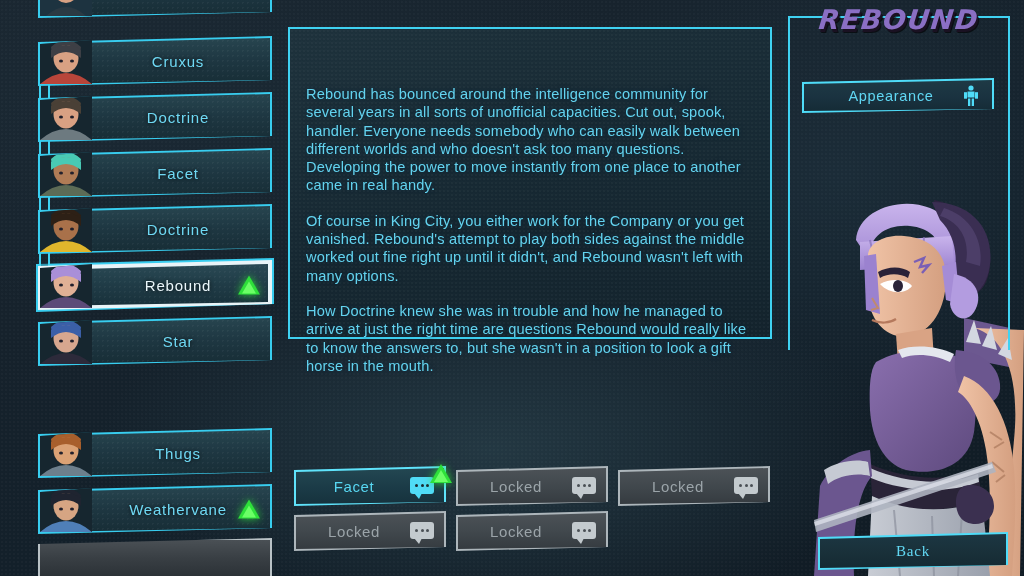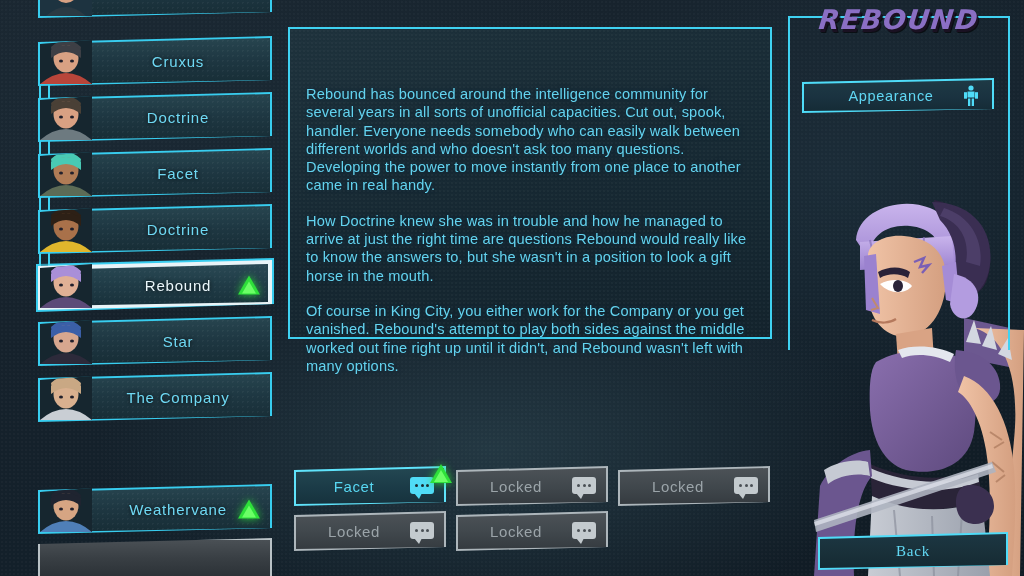--- a/index.html
+++ b/index.html
@@ -448,35 +448,35 @@
               <path d="M0 46 Q26 24 52 46 Z" fill="#2c2a3a"></path>
               <ellipse cx="26" cy="20" rx="12.5" ry="14.5" fill="#d7a78f"></ellipse>
               <path d="M12 16 Q26 -2 40 16 L41 9 Q26 -5 11 9 Z" fill="#3b5fa8"></path>
               <path d="M11 12 Q26 2 41 12 L41 20 Q26 8 11 20 Z" fill="#3b5fa8"></path>
               <ellipse cx="21" cy="23" rx="2" ry="1.6" fill="#22202c"></ellipse>
               <ellipse cx="32" cy="23" rx="2" ry="1.6" fill="#22202c"></ellipse>
             </svg>
           </div>
           <div class="row-label">Star</div>
         </div>
-        <div class="roster-row" style="top: 372px;">
-          <div class="row-outline"></div>
-          <div class="row-inner"></div>
-          <div class="portrait">
-            <svg class="head" viewBox="0 0 52 46" preserveAspectRatio="none">
-              <rect width="52" height="46" fill="#16262f"></rect>
-              <path d="M0 46 Q26 24 52 46 Z" fill="#c9ced4"></path>
-              <ellipse cx="26" cy="20" rx="12.5" ry="14.5" fill="#d9b08f"></ellipse>
-              <path d="M12 16 Q26 -2 40 16 L41 9 Q26 -5 11 9 Z" fill="#c9a884"></path>
-              <path d="M11 12 Q26 2 41 12 L41 20 Q26 8 11 20 Z" fill="#c9a884"></path>
-              <ellipse cx="21" cy="23" rx="2" ry="1.6" fill="#22202c"></ellipse>
-              <ellipse cx="32" cy="23" rx="2" ry="1.6" fill="#22202c"></ellipse>
-            </svg>
-          </div>
-          <div class="row-label">The Company</div>
+        <div class="roster-row" style="top: 428px;">
+          <div class="row-outline"></div>
+          <div class="row-inner"></div>
+          <div class="portrait">
+            <svg class="head" viewBox="0 0 52 46" preserveAspectRatio="none">
+              <rect width="52" height="46" fill="#16262f"></rect>
+              <path d="M0 46 Q26 24 52 46 Z" fill="#6d7f8c"></path>
+              <ellipse cx="26" cy="20" rx="12.5" ry="14.5" fill="#dba275"></ellipse>
+              <path d="M12 16 Q26 -2 40 16 L41 9 Q26 -5 11 9 Z" fill="#a85f2c"></path>
+              <path d="M11 12 Q26 2 41 12 L41 20 Q26 8 11 20 Z" fill="#a85f2c"></path>
+              <ellipse cx="21" cy="23" rx="2" ry="1.6" fill="#22202c"></ellipse>
+              <ellipse cx="32" cy="23" rx="2" ry="1.6" fill="#22202c"></ellipse>
+            </svg>
+          </div>
+          <div class="row-label">Thugs</div>
         </div>
         <div class="roster-row" style="top: 484px;">
           <div class="row-outline"></div>
           <div class="row-inner"></div>
           <div class="portrait">
             <svg class="head" viewBox="0 0 52 46" preserveAspectRatio="none">
               <rect width="52" height="46" fill="#16262f"></rect>
               <path d="M0 46 Q26 24 52 46 Z" fill="#4f7fb8"></path>
               <ellipse cx="26" cy="20" rx="12.5" ry="14.5" fill="#d6a583"></ellipse>
               <path d="M12 16 Q26 -2 40 16 L41 9 Q26 -5 11 9 Z" fill="#1f2430"></path>
@@ -491,22 +491,22 @@
       </div>
 
     <div class="roster-partial-bottom">
       <div class="gray-row-shape"></div>
     </div>
   </div>
 
   <div class="bio-panel">
     <div class="bio-inner" id="bio-inner">
         <div class="bio-para">Rebound has bounced around the intelligence community for several years in all sorts of unofficial capacities. Cut out, spook, handler. Everyone needs somebody who can easily walk between different worlds and who doesn't ask too many questions. Developing the power to move instantly from one place to another came in real handy.</div>
+        <div class="bio-para">Of course in King City, you either work for the Company or you get vanished. Rebound's attempt to play both sides against the middle worked out fine right up until it didn't, and Rebound wasn't left with many options.</div>
         <div class="bio-para">How Doctrine knew she was in trouble and how he managed to arrive at just the right time are questions Rebound would really like to know the answers to, but she wasn't in a position to look a gift horse in the mouth.</div>
-        <div class="bio-para">Of course in King City, you either work for the Company or you get vanished. Rebound's attempt to play both sides against the middle worked out fine right up until it didn't, and Rebound wasn't left with many options.</div>
       </div>
   </div>
 
   <div class="topics" id="topics">
       <div class="topic-btn active" style="left: 6px; top: 8px;">
         <div class="topic-skew"></div>
         <div class="topic-face"></div>
         <div class="topic-label">Facet</div>
         <div class="bubble">
           <i></i>

